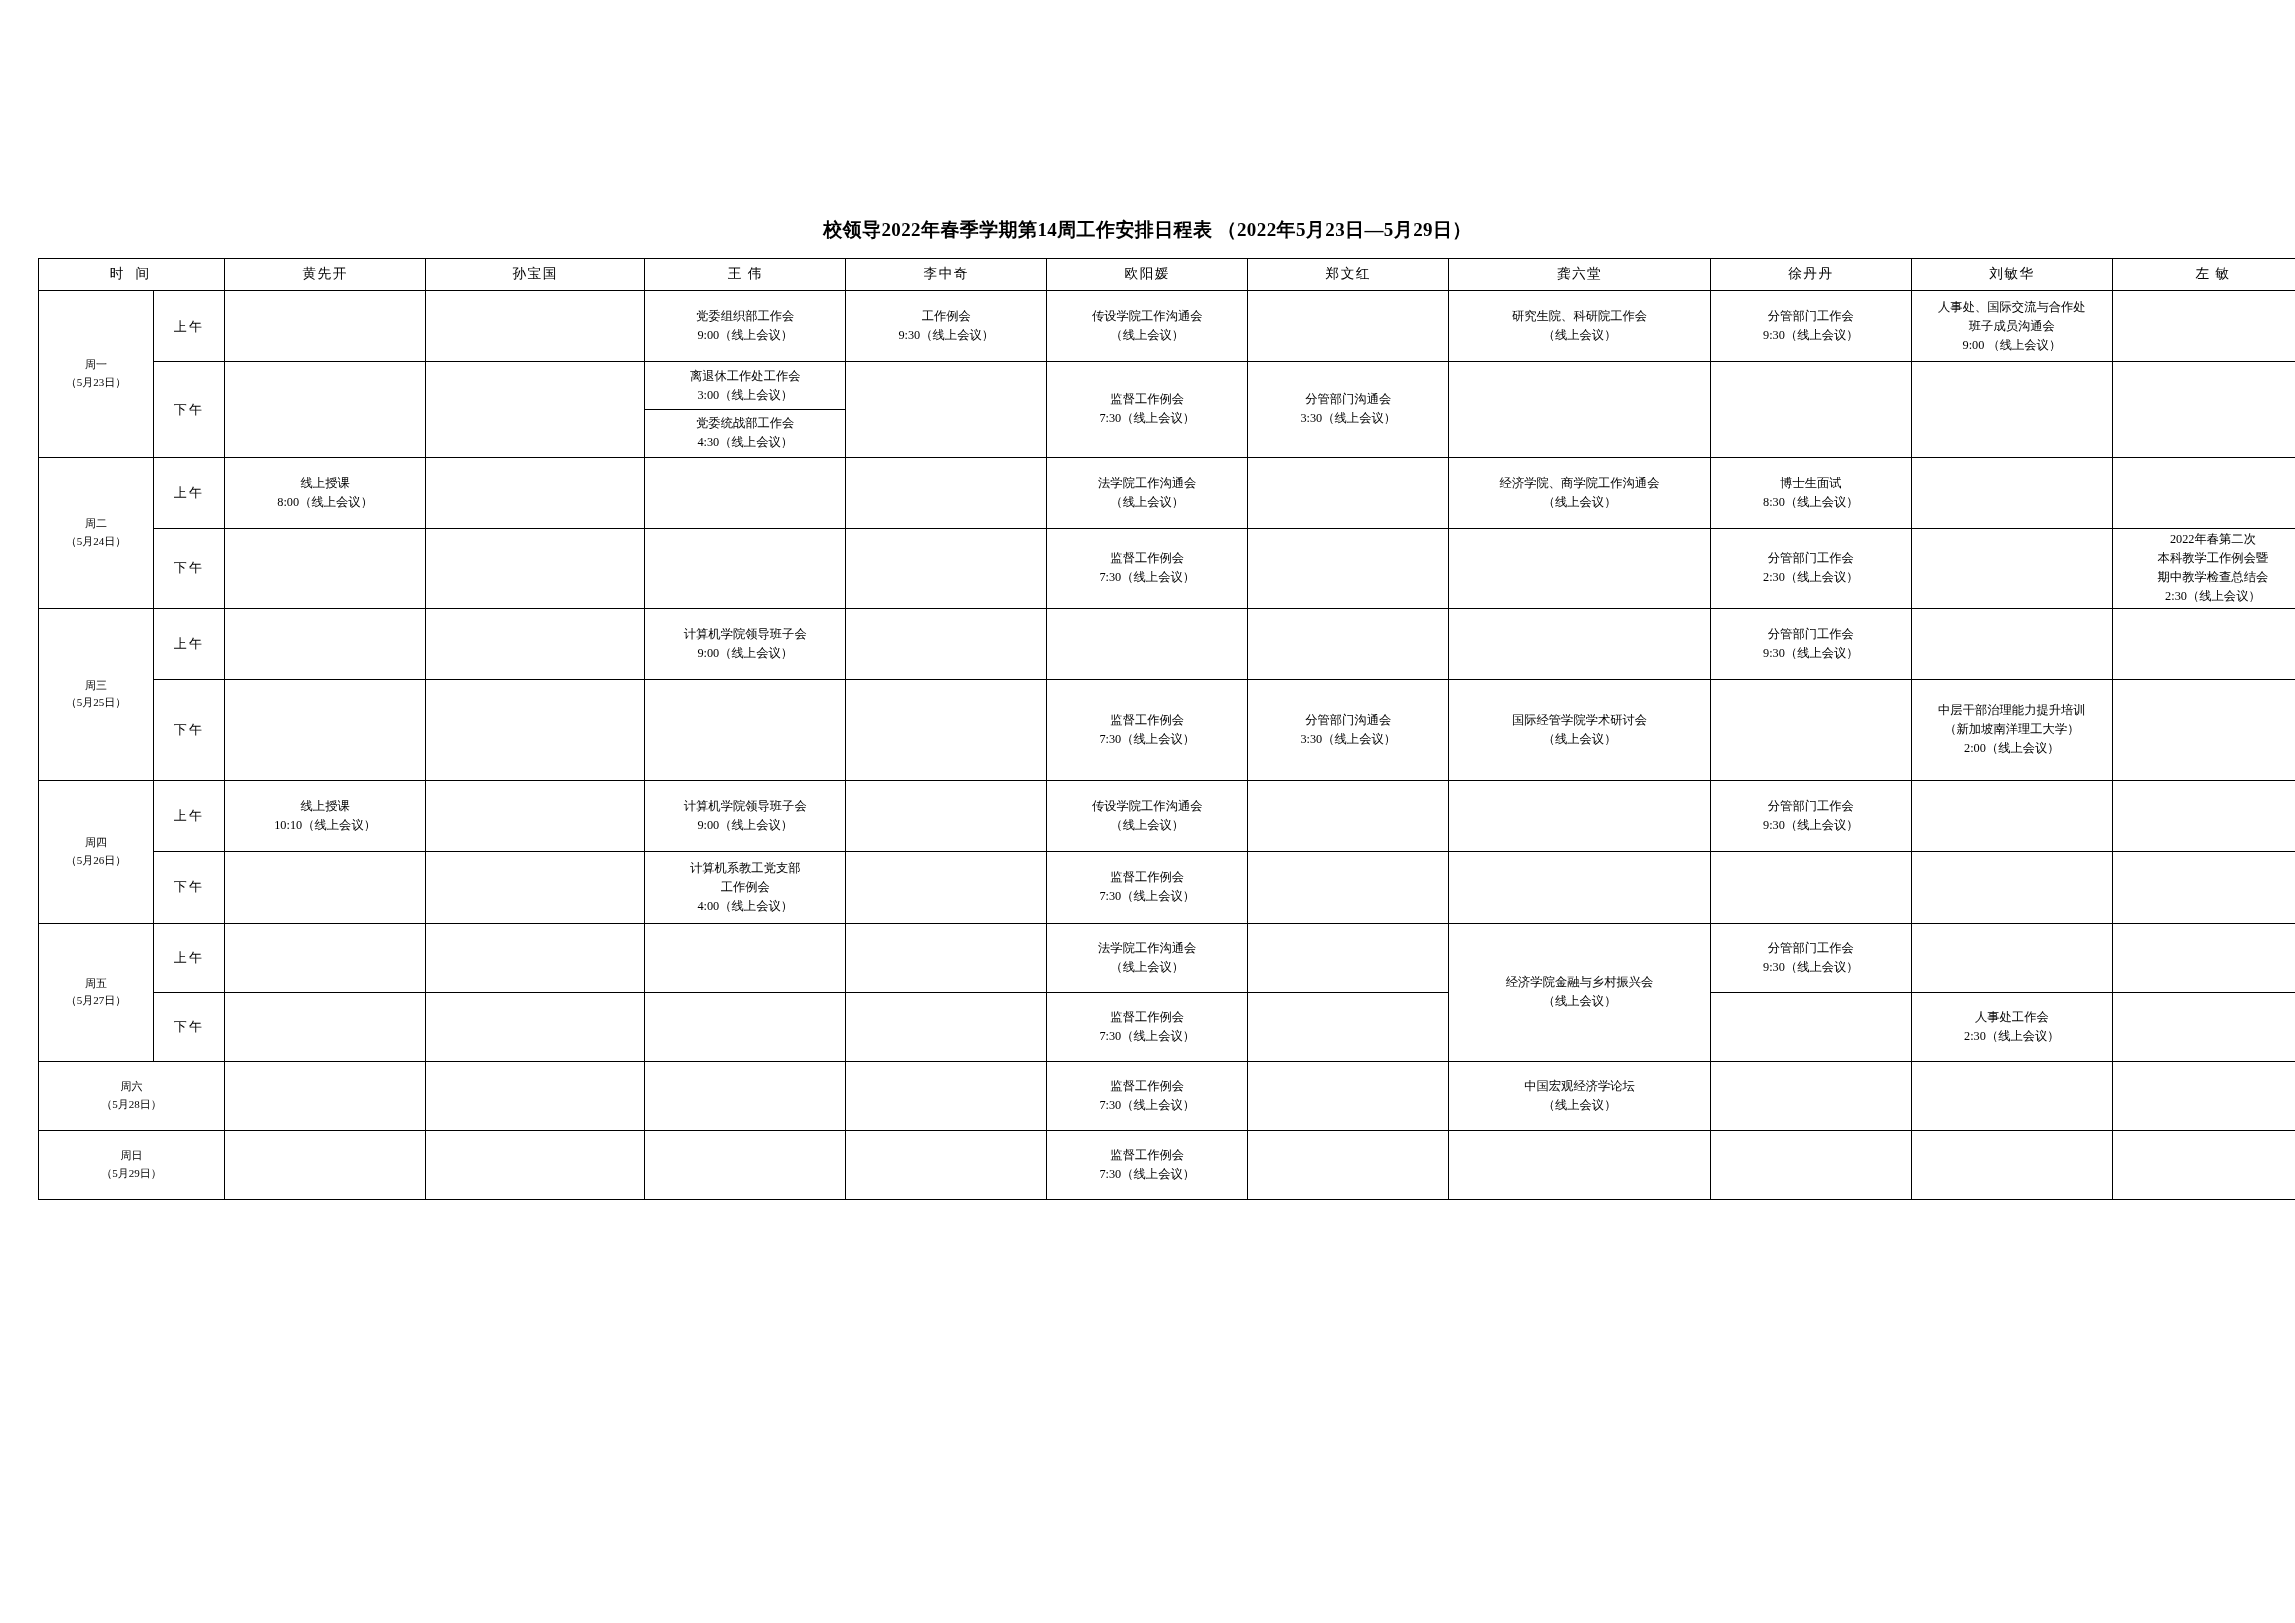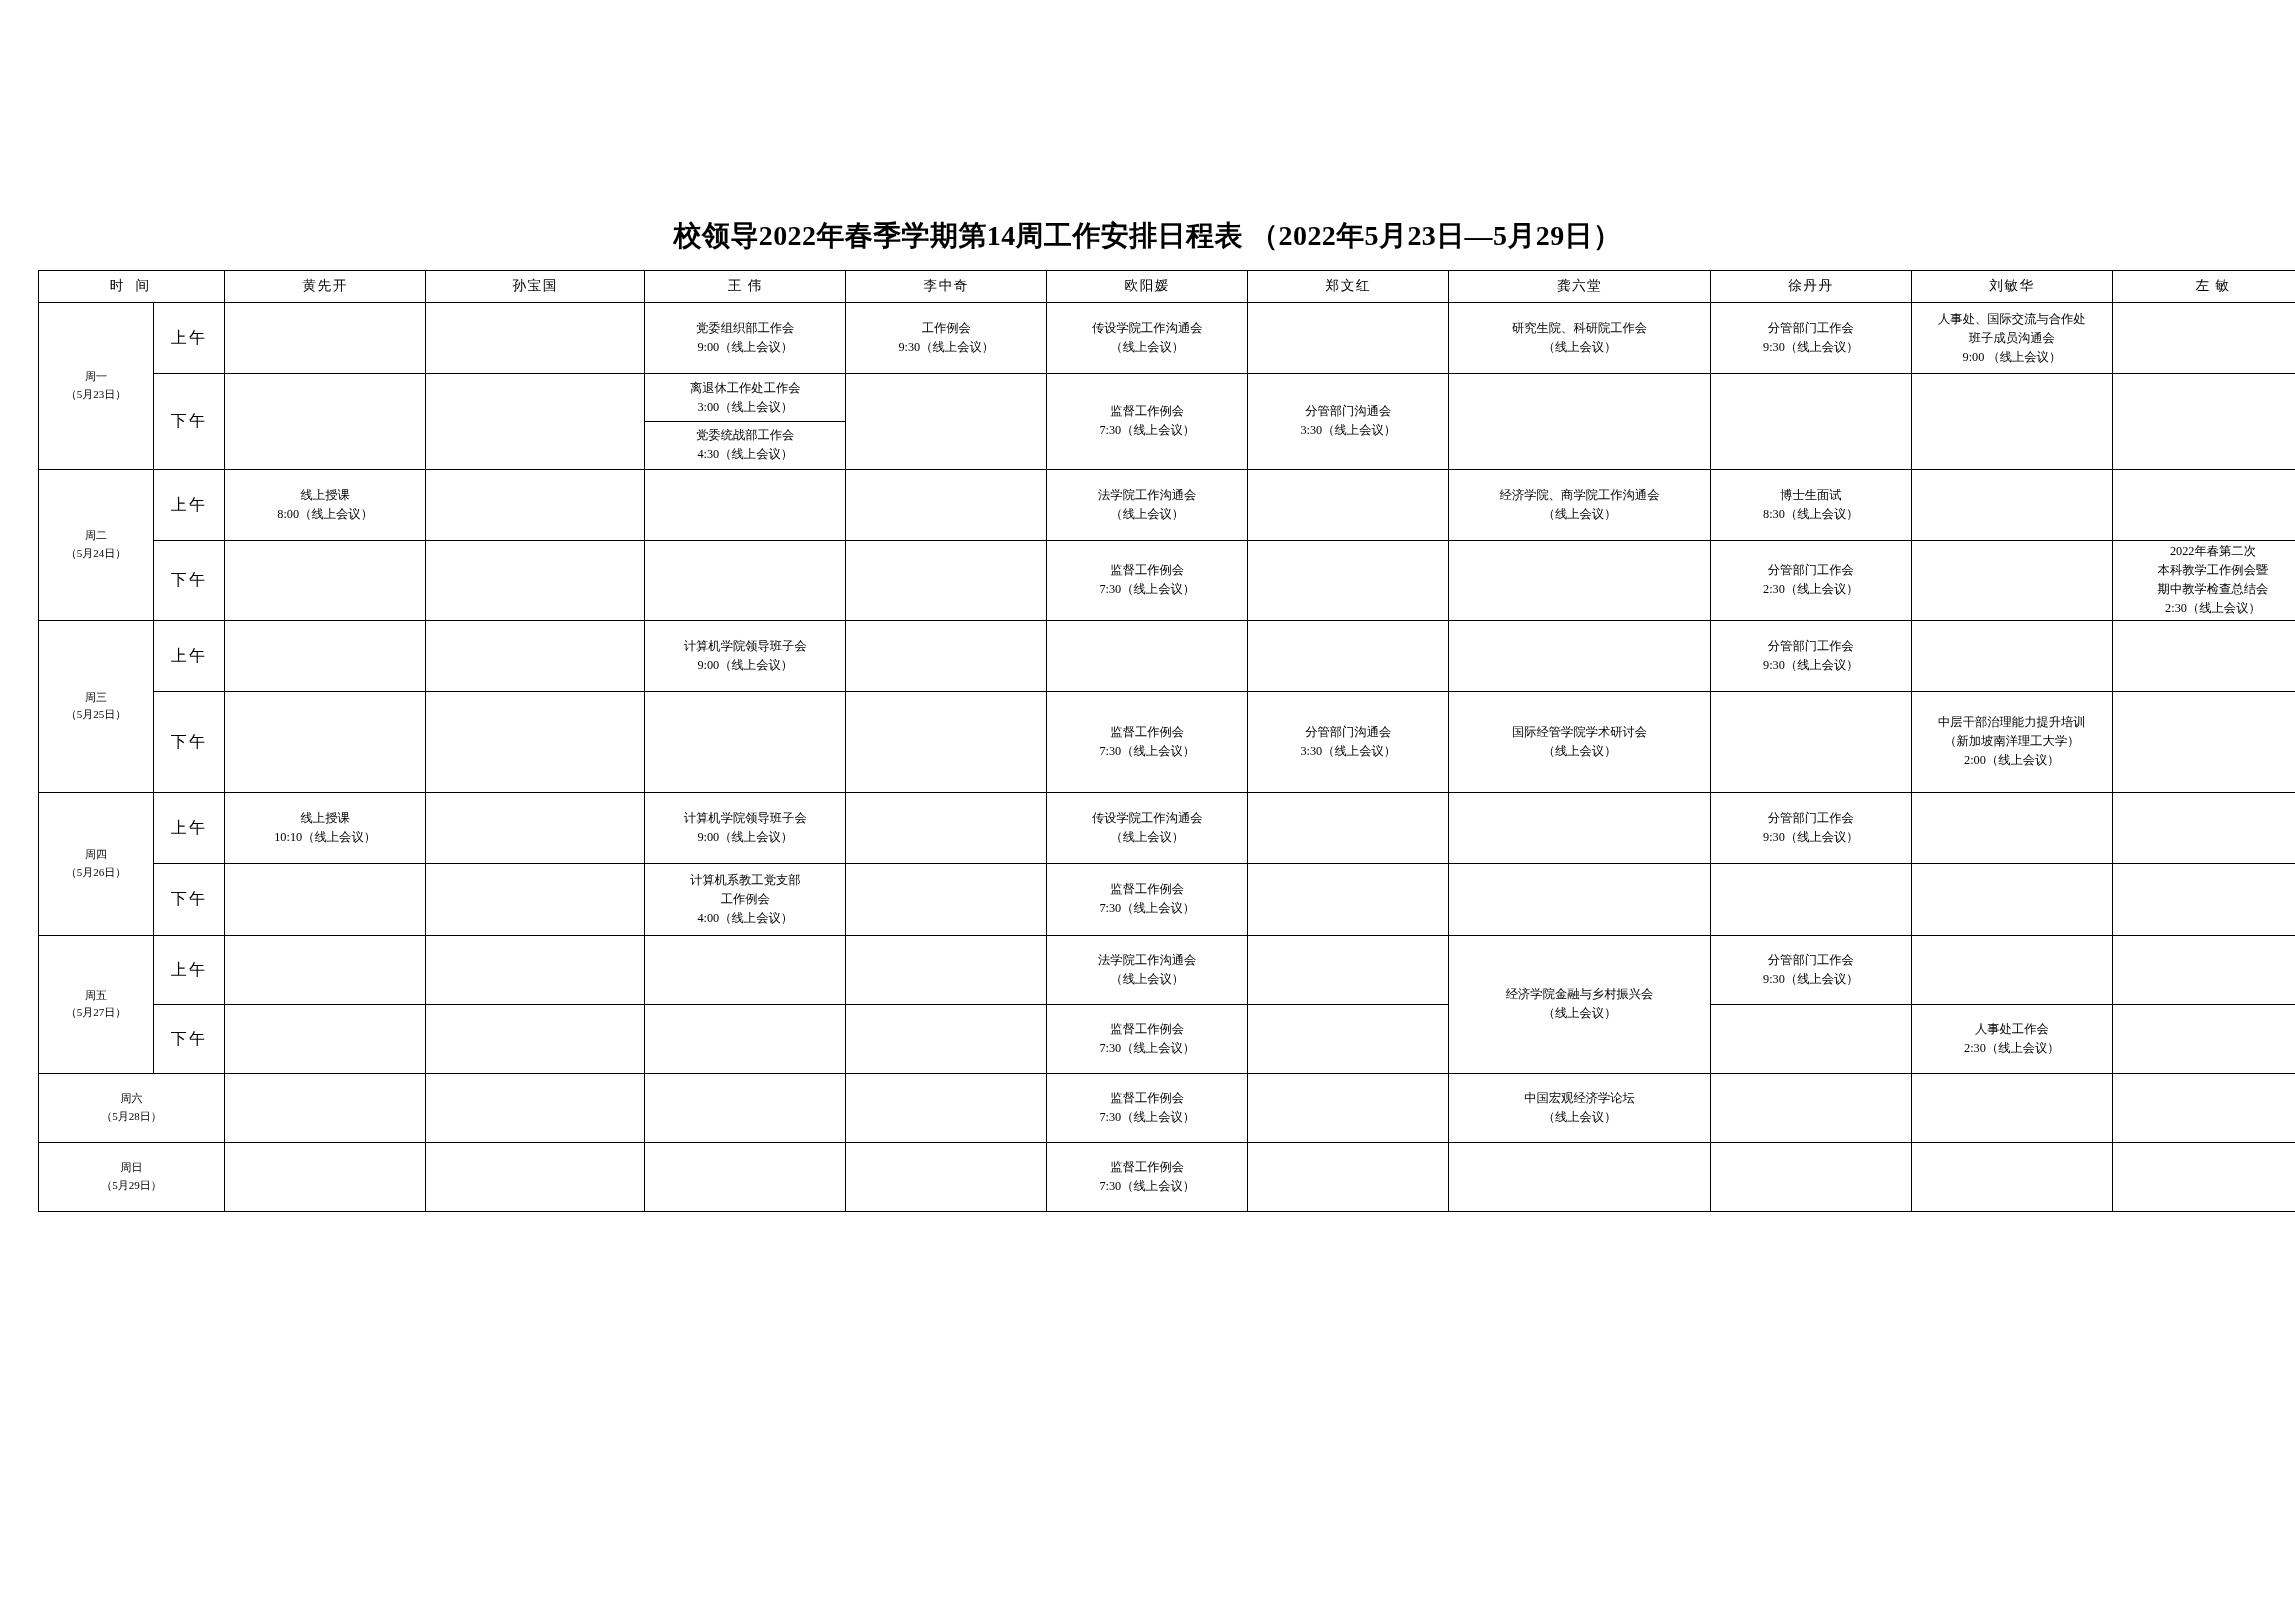--- a/index.html
+++ b/index.html
@@ -16,21 +16,21 @@
   }
   .page {
     position: relative;
     width: 2295px;
     height: 1623px;
     box-sizing: border-box;
     padding: 0;
   }
   .title {
     text-align: center;
-    font-size: 28px;
+    font-size: 19px;
     font-weight: bold;
     font-family: "Liberation Serif", "DejaVu Serif", serif;
     margin-top: 217px;
     margin-bottom: 14.5px;
     letter-spacing: 0.4px;
   }
   .table-wrap {
     margin: 0 38px;
   }
   table.schedule {
@@ -54,21 +54,21 @@
   }
   .hdr-time {
     letter-spacing: 4.3px;
   }
   .daycell {
     font-size: 11px;
     line-height: 1.6;
     width: 108px;
   }
   .ampm {
-    font-size: 16px;
+    font-size: 13px;
     width: 67px;
     letter-spacing: 2.2px;
   }
   .ev {
     font-size: 12.3px;
     line-height: 1.55;
   }
   .ev div { white-space: nowrap; }
   .stack-cell { padding: 0 !important; }
   .stack-cell > div {

